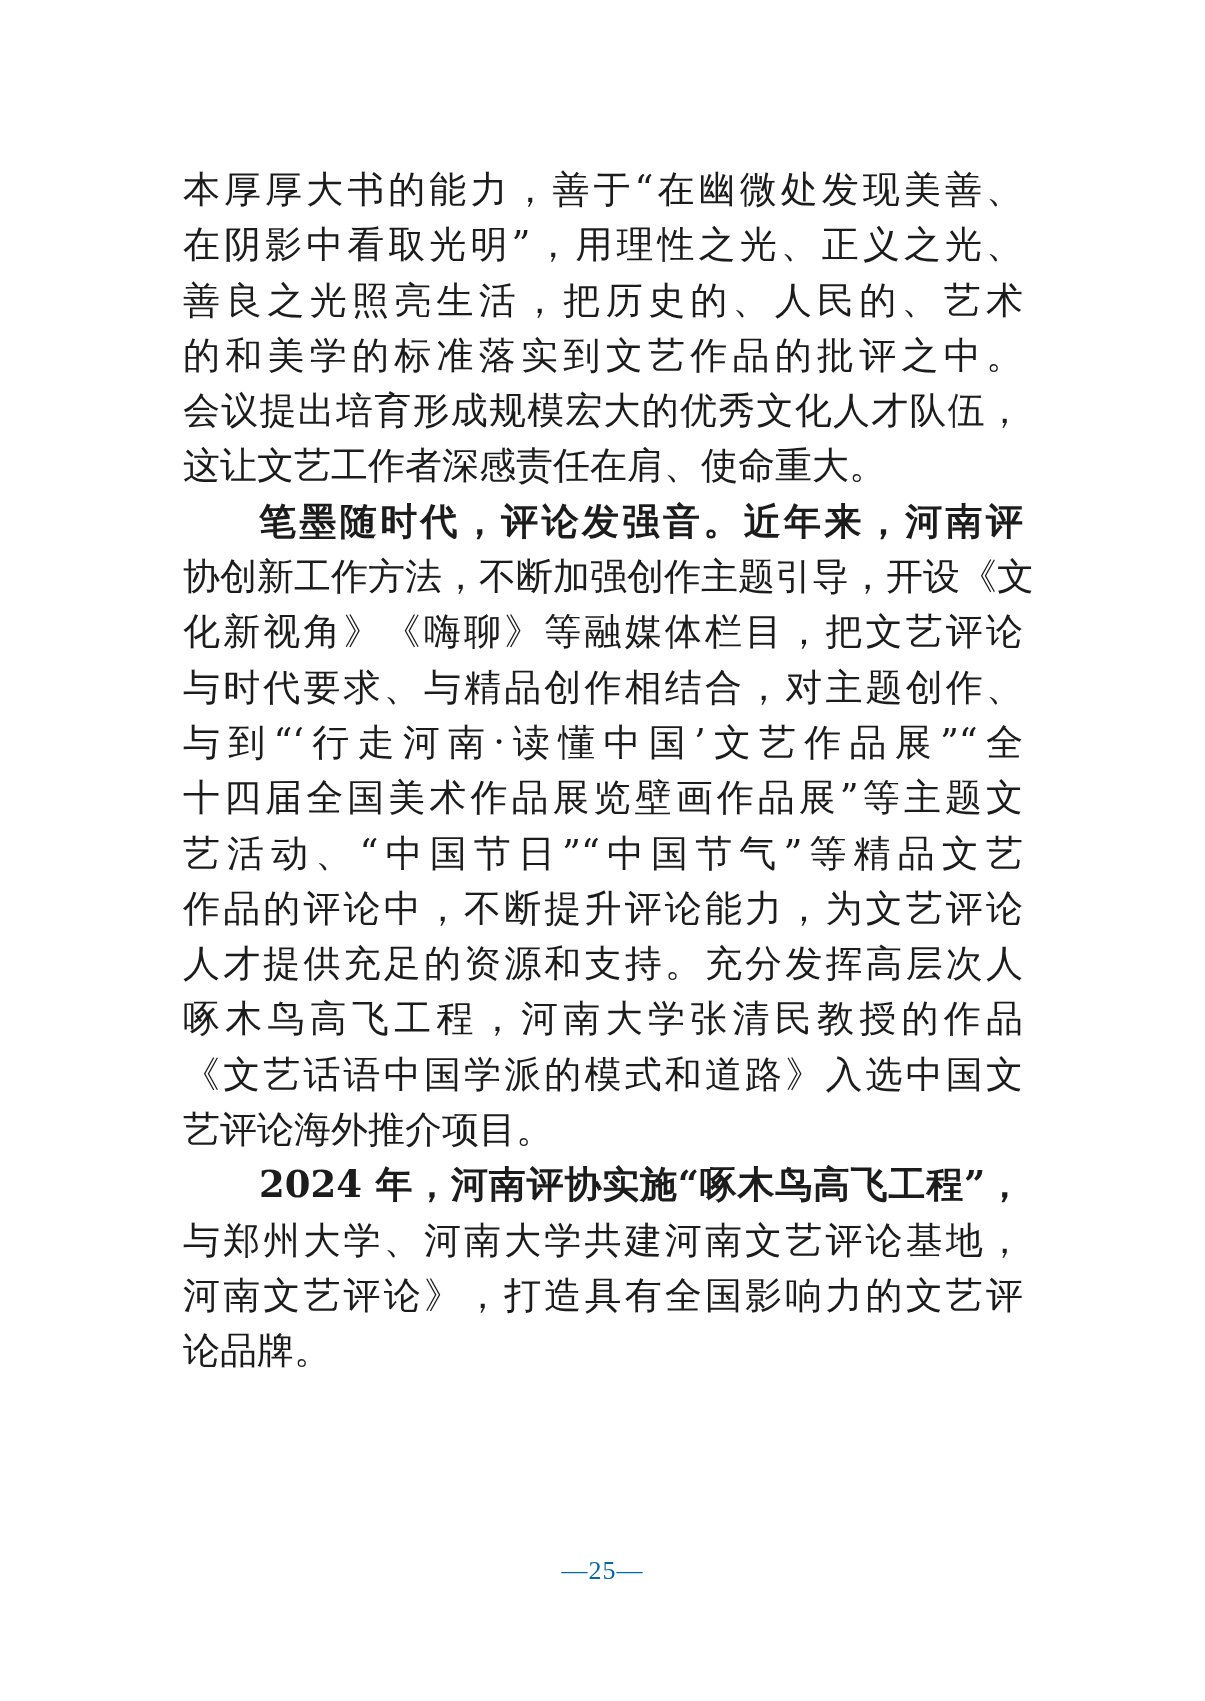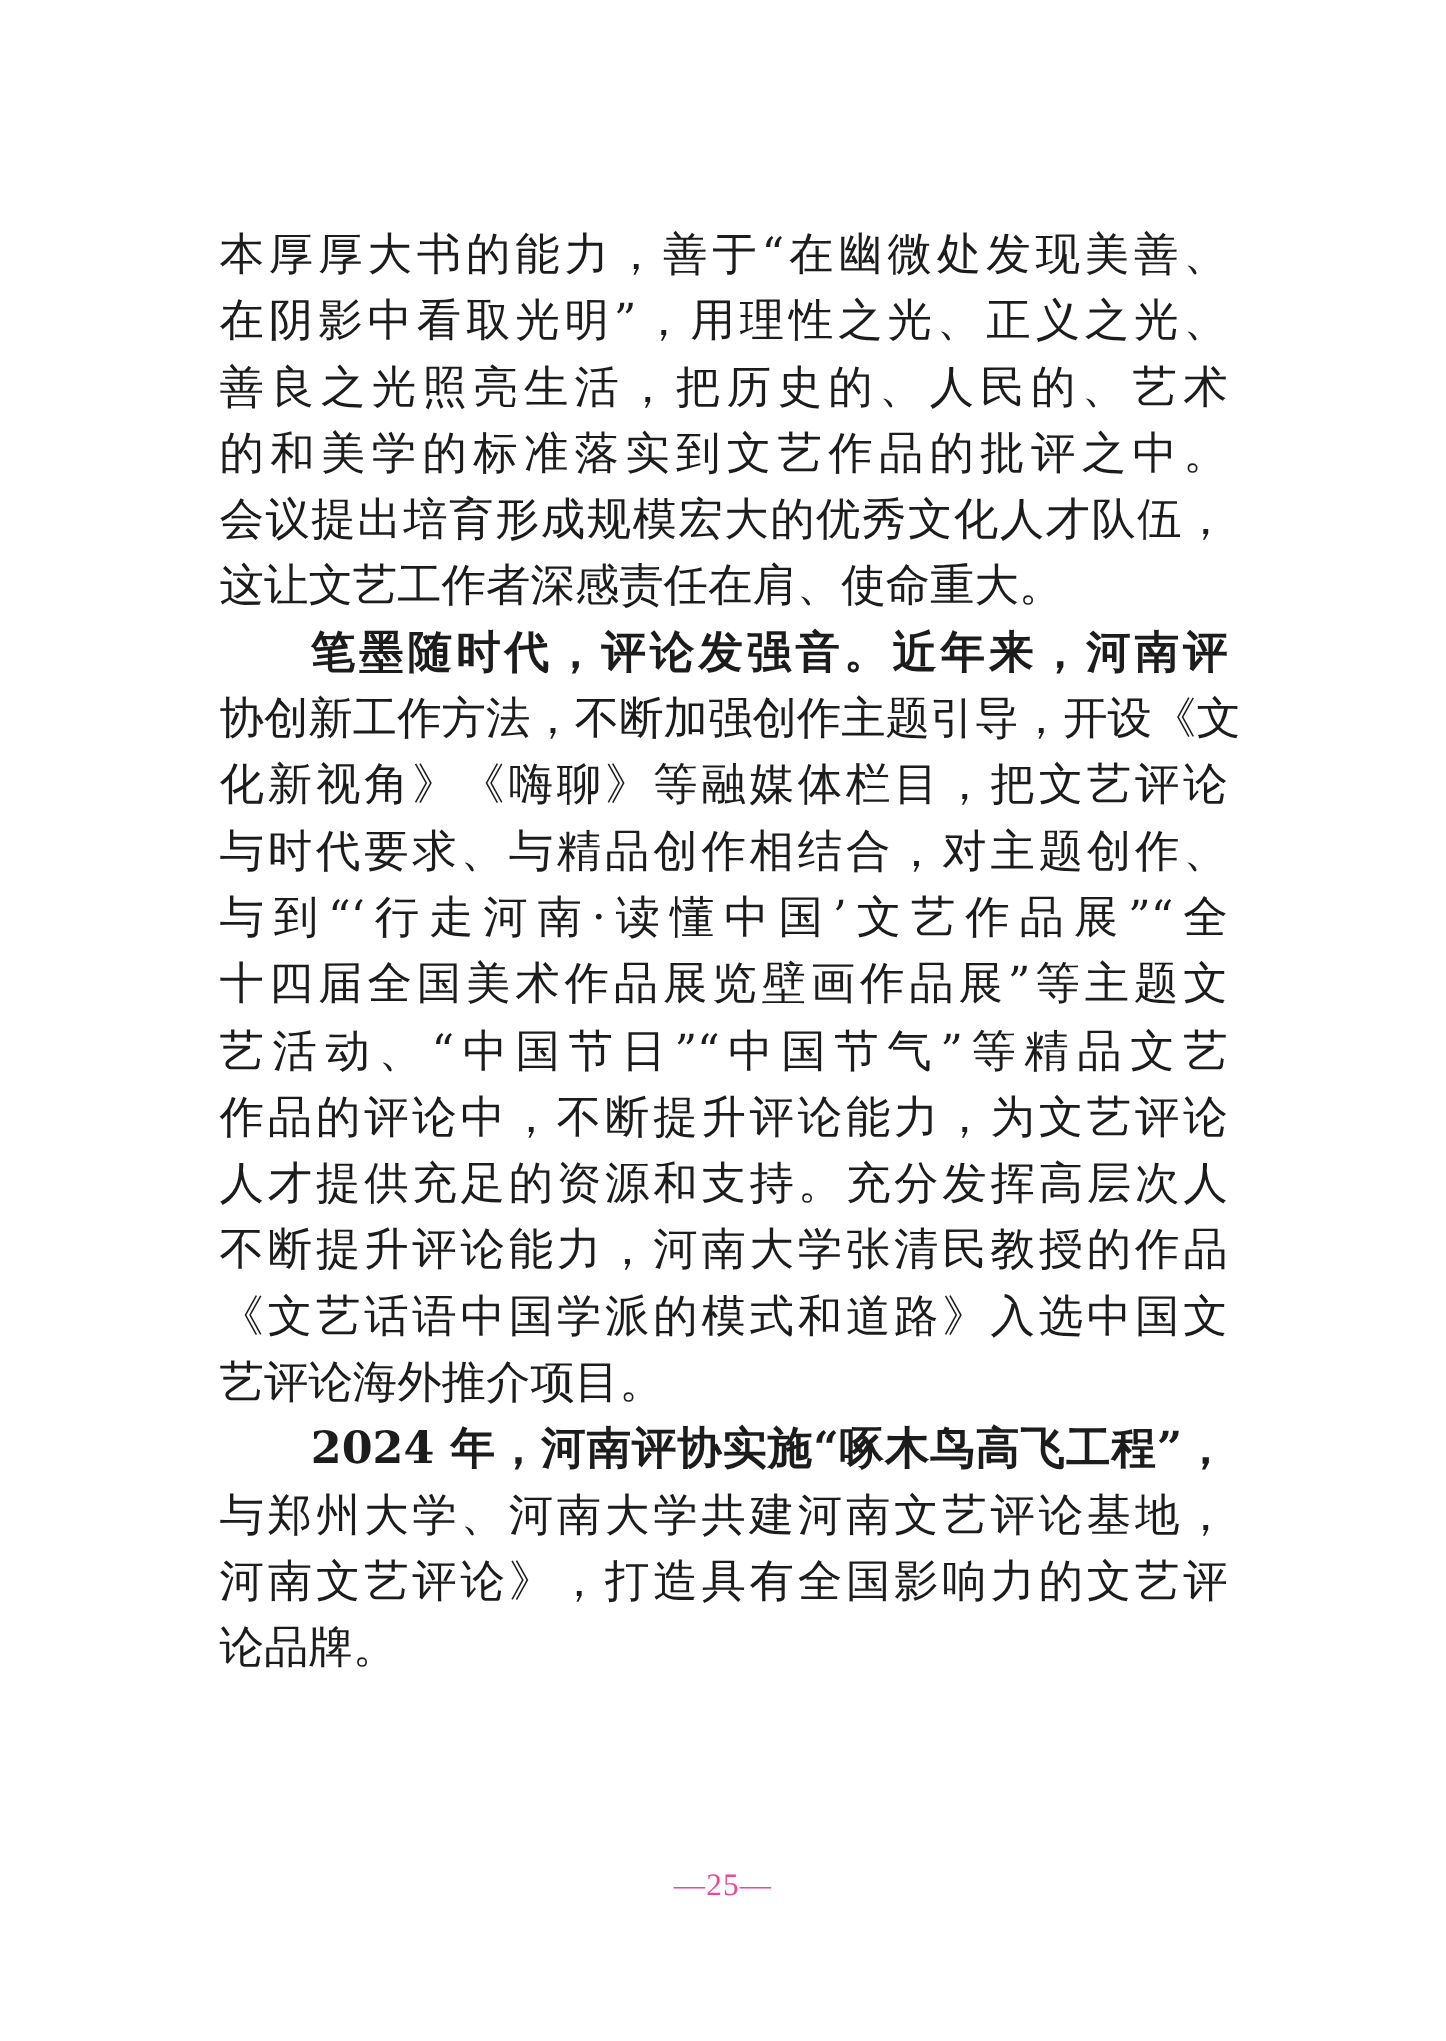--- a/index.html
+++ b/index.html
@@ -2,41 +2,41 @@
 <html><head>
 <meta charset="utf-8">
 <style>
   html, body { margin: 0; padding: 0; background: #ffffff; }
   body { width: 1205px; height: 1701px; position: relative; overflow: hidden; }
   .page {
     position: absolute; left: 0; top: 0; width: 1205px; height: 1701px; background: #fff;
   }
   .body-text {
     position: absolute;
-    left: 183px; top: 184px; width: 840px;
+    left: 183px; top: 162px; width: 840px;
     font-family: "DejaVu Serif", "Liberation Serif", serif;
     color: #1c1c1c;
     font-size: 37px;
     line-height: 55.3px;
   }
   .line {
     display: block;
     white-space: nowrap;
     text-align: justify;
     text-align-last: justify;
     height: 55.3px;
   }
   .line.last { text-align-last: left; }
   .line.indent { padding-left: 76px; font-weight: bold; }
   .page-number {
     position: absolute;
     left: 0; width: 1205px; top: 1556px;
     text-align: center;
     font-family: "Liberation Serif", "DejaVu Serif", serif;
-    font-size: 26px; color: #ec4899;
+    font-size: 26px; color: #0369a1;
     letter-spacing: 1px;
   }
 </style>
 </head>
 <body>
 
 <div class="page">
   <div class="body-text">
 
     <div>
@@ -51,21 +51,21 @@
     <div>
       <span class="line indent">笔墨随时代，评论发强音。近年来，河南评</span>
       <span class="line">协创新工作方法，不断加强创作主题引导，开设《文</span>
       <span class="line">化新视角》《嗨聊》等融媒体栏目，把文艺评论</span>
       <span class="line">与时代要求、与精品创作相结合，对主题创作、</span>
       <span class="line">与到“‘行走河南·读懂中国’文艺作品展”“全</span>
       <span class="line">十四届全国美术作品展览壁画作品展”等主题文</span>
       <span class="line">艺活动、“中国节日”“中国节气”等精品文艺</span>
       <span class="line">作品的评论中，不断提升评论能力，为文艺评论</span>
       <span class="line">人才提供充足的资源和支持。充分发挥高层次人</span>
-      <span class="line">不断提升评论能力，河南大学张清民教授的作品</span>
+      <span class="line">啄木鸟高飞工程，河南大学张清民教授的作品</span>
       <span class="line">《文艺话语中国学派的模式和道路》入选中国文</span>
       <span class="line last">艺评论海外推介项目。</span>
     </div>
 
     <div>
       <span class="line indent">2024 年，河南评协实施“啄木鸟高飞工程”，</span>
       <span class="line">与郑州大学、河南大学共建河南文艺评论基地，</span>
       <span class="line">河南文艺评论》，打造具有全国影响力的文艺评</span>
       <span class="line last">论品牌。</span>
     </div>

